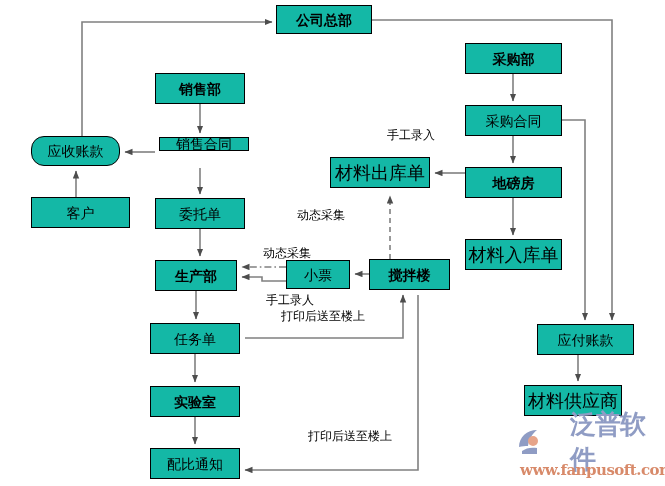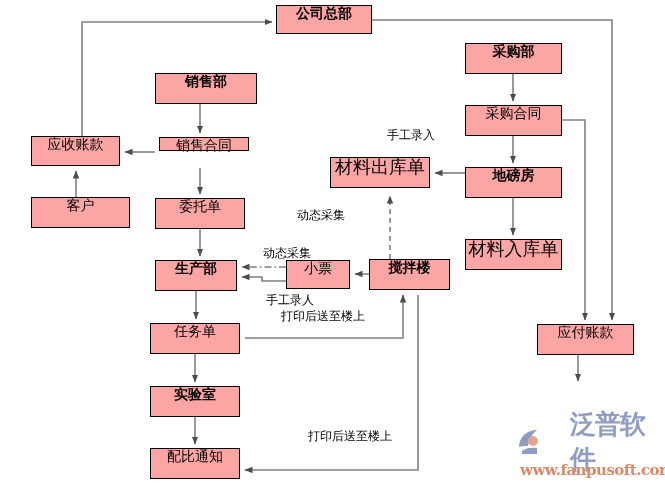--- a/index.html
+++ b/index.html
@@ -9,22 +9,22 @@
     font-family:"DejaVu Sans","Liberation Sans",sans-serif;
     overflow:hidden;
   }
   #canvas{position:relative;width:665px;height:486px;background:#fff;}
   svg.edges{position:absolute;left:0;top:0;width:665px;height:486px;}
 
   .node{
     position:absolute;
     box-sizing:border-box;
     border:1px solid #000;
-    background:#fca5a5;
-    display:flex;align-items:flex-start;justify-content:center;
+    background:#14b8a6;
+    display:flex;align-items:center;justify-content:center;
     font-size:14px;
     color:#000;
     line-height:1;
     white-space:nowrap;
     letter-spacing:0px;
     z-index:3;
   }
   .node.bold{font-weight:bold;}
   .node.small{font-size:18px;}
 
@@ -119,24 +119,24 @@
       <path d="M513,198 L513,235" marker-end="url(#ah)"></path>
 
       <path d="M578,355 L578,381" marker-end="url(#ah)"></path>
 
     </g>
   </svg>
 
   <div class="node bold" style="left:276px;top:5px;width:96px;height:29px;">
     <span>公司总部</span>
   </div>
-  <div class="node bold" style="left:155px;top:73px;width:102px;height:31px;">
+  <div class="node bold" style="left:155px;top:73px;width:90px;height:31px;">
     <span>销售部</span>
   </div>
-  <div class="node" style="left:31px;top:136px;width:89px;height:30px;">
+  <div class="node" style="left:31px;top:136px;width:89px;height:30px;border-radius:13px;">
     <span>应收账款</span>
   </div>
   <div class="node" style="left:159px;top:137px;width:90px;height:14px;">
     <span>销售合同</span>
   </div>
   <div class="node" style="left:31px;top:197px;width:99px;height:31px;">
     <span>客户</span>
   </div>
   <div class="node" style="left:155px;top:198px;width:90px;height:31px;">
     <span>委托单</span>
@@ -169,20 +169,23 @@
     <span>地磅房</span>
   </div>
   <div class="node small" style="left:330px;top:157px;width:100px;height:31px;">
     <span>材料出库单</span>
   </div>
   <div class="node small" style="left:465px;top:239px;width:97px;height:31px;">
     <span>材料入库单</span>
   </div>
   <div class="node" style="left:537px;top:324px;width:97px;height:31px;">
     <span>应付账款</span>
+  </div>
+  <div class="node small" style="left:524px;top:385px;width:98px;height:31px;">
+    <span>材料供应商</span>
   </div>
 
   <div class="edgelabel" style="left:387px;top:129px;">手工录入</div>
   <div class="edgelabel" style="left:297px;top:209px;">动态采集</div>
   <div class="edgelabel" style="left:263px;top:247px;">动态采集</div>
   <div class="edgelabel" style="left:266px;top:294px;">手工录人</div>
   <div class="edgelabel" style="left:281px;top:310px;">打印后送至楼上</div>
   <div class="edgelabel" style="left:308px;top:430px;">打印后送至楼上</div>
 
   <div id="watermark">

